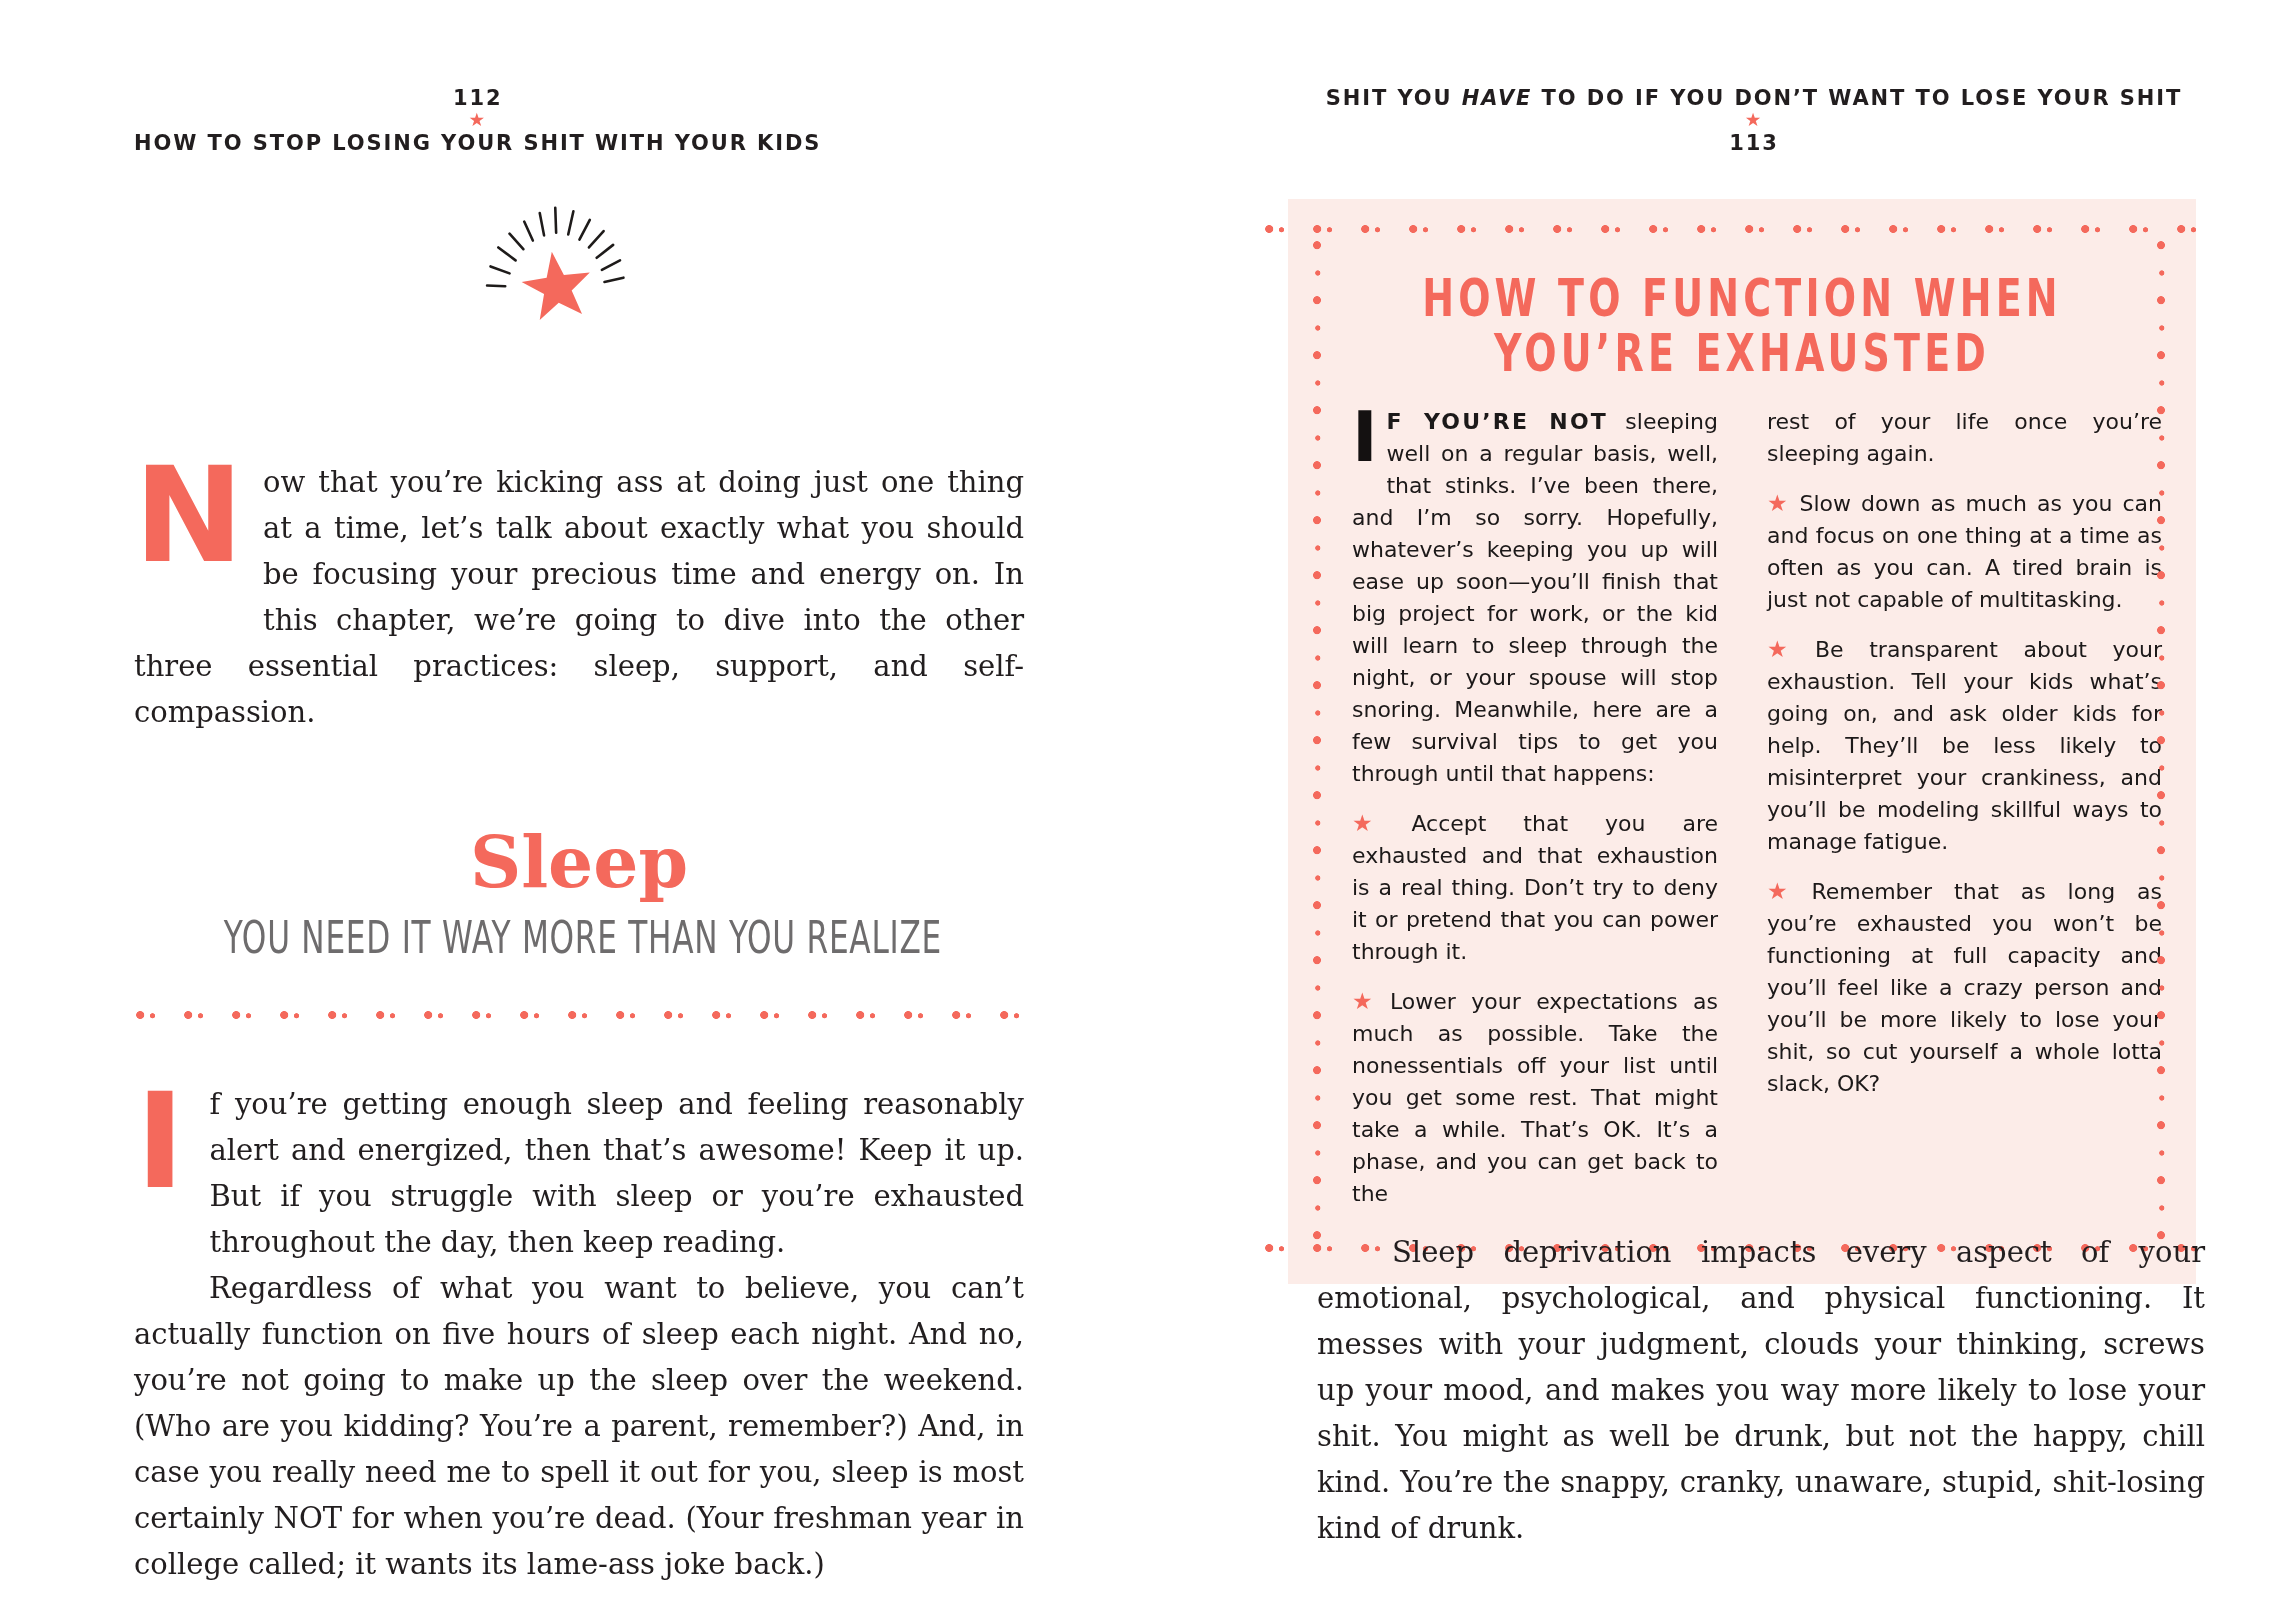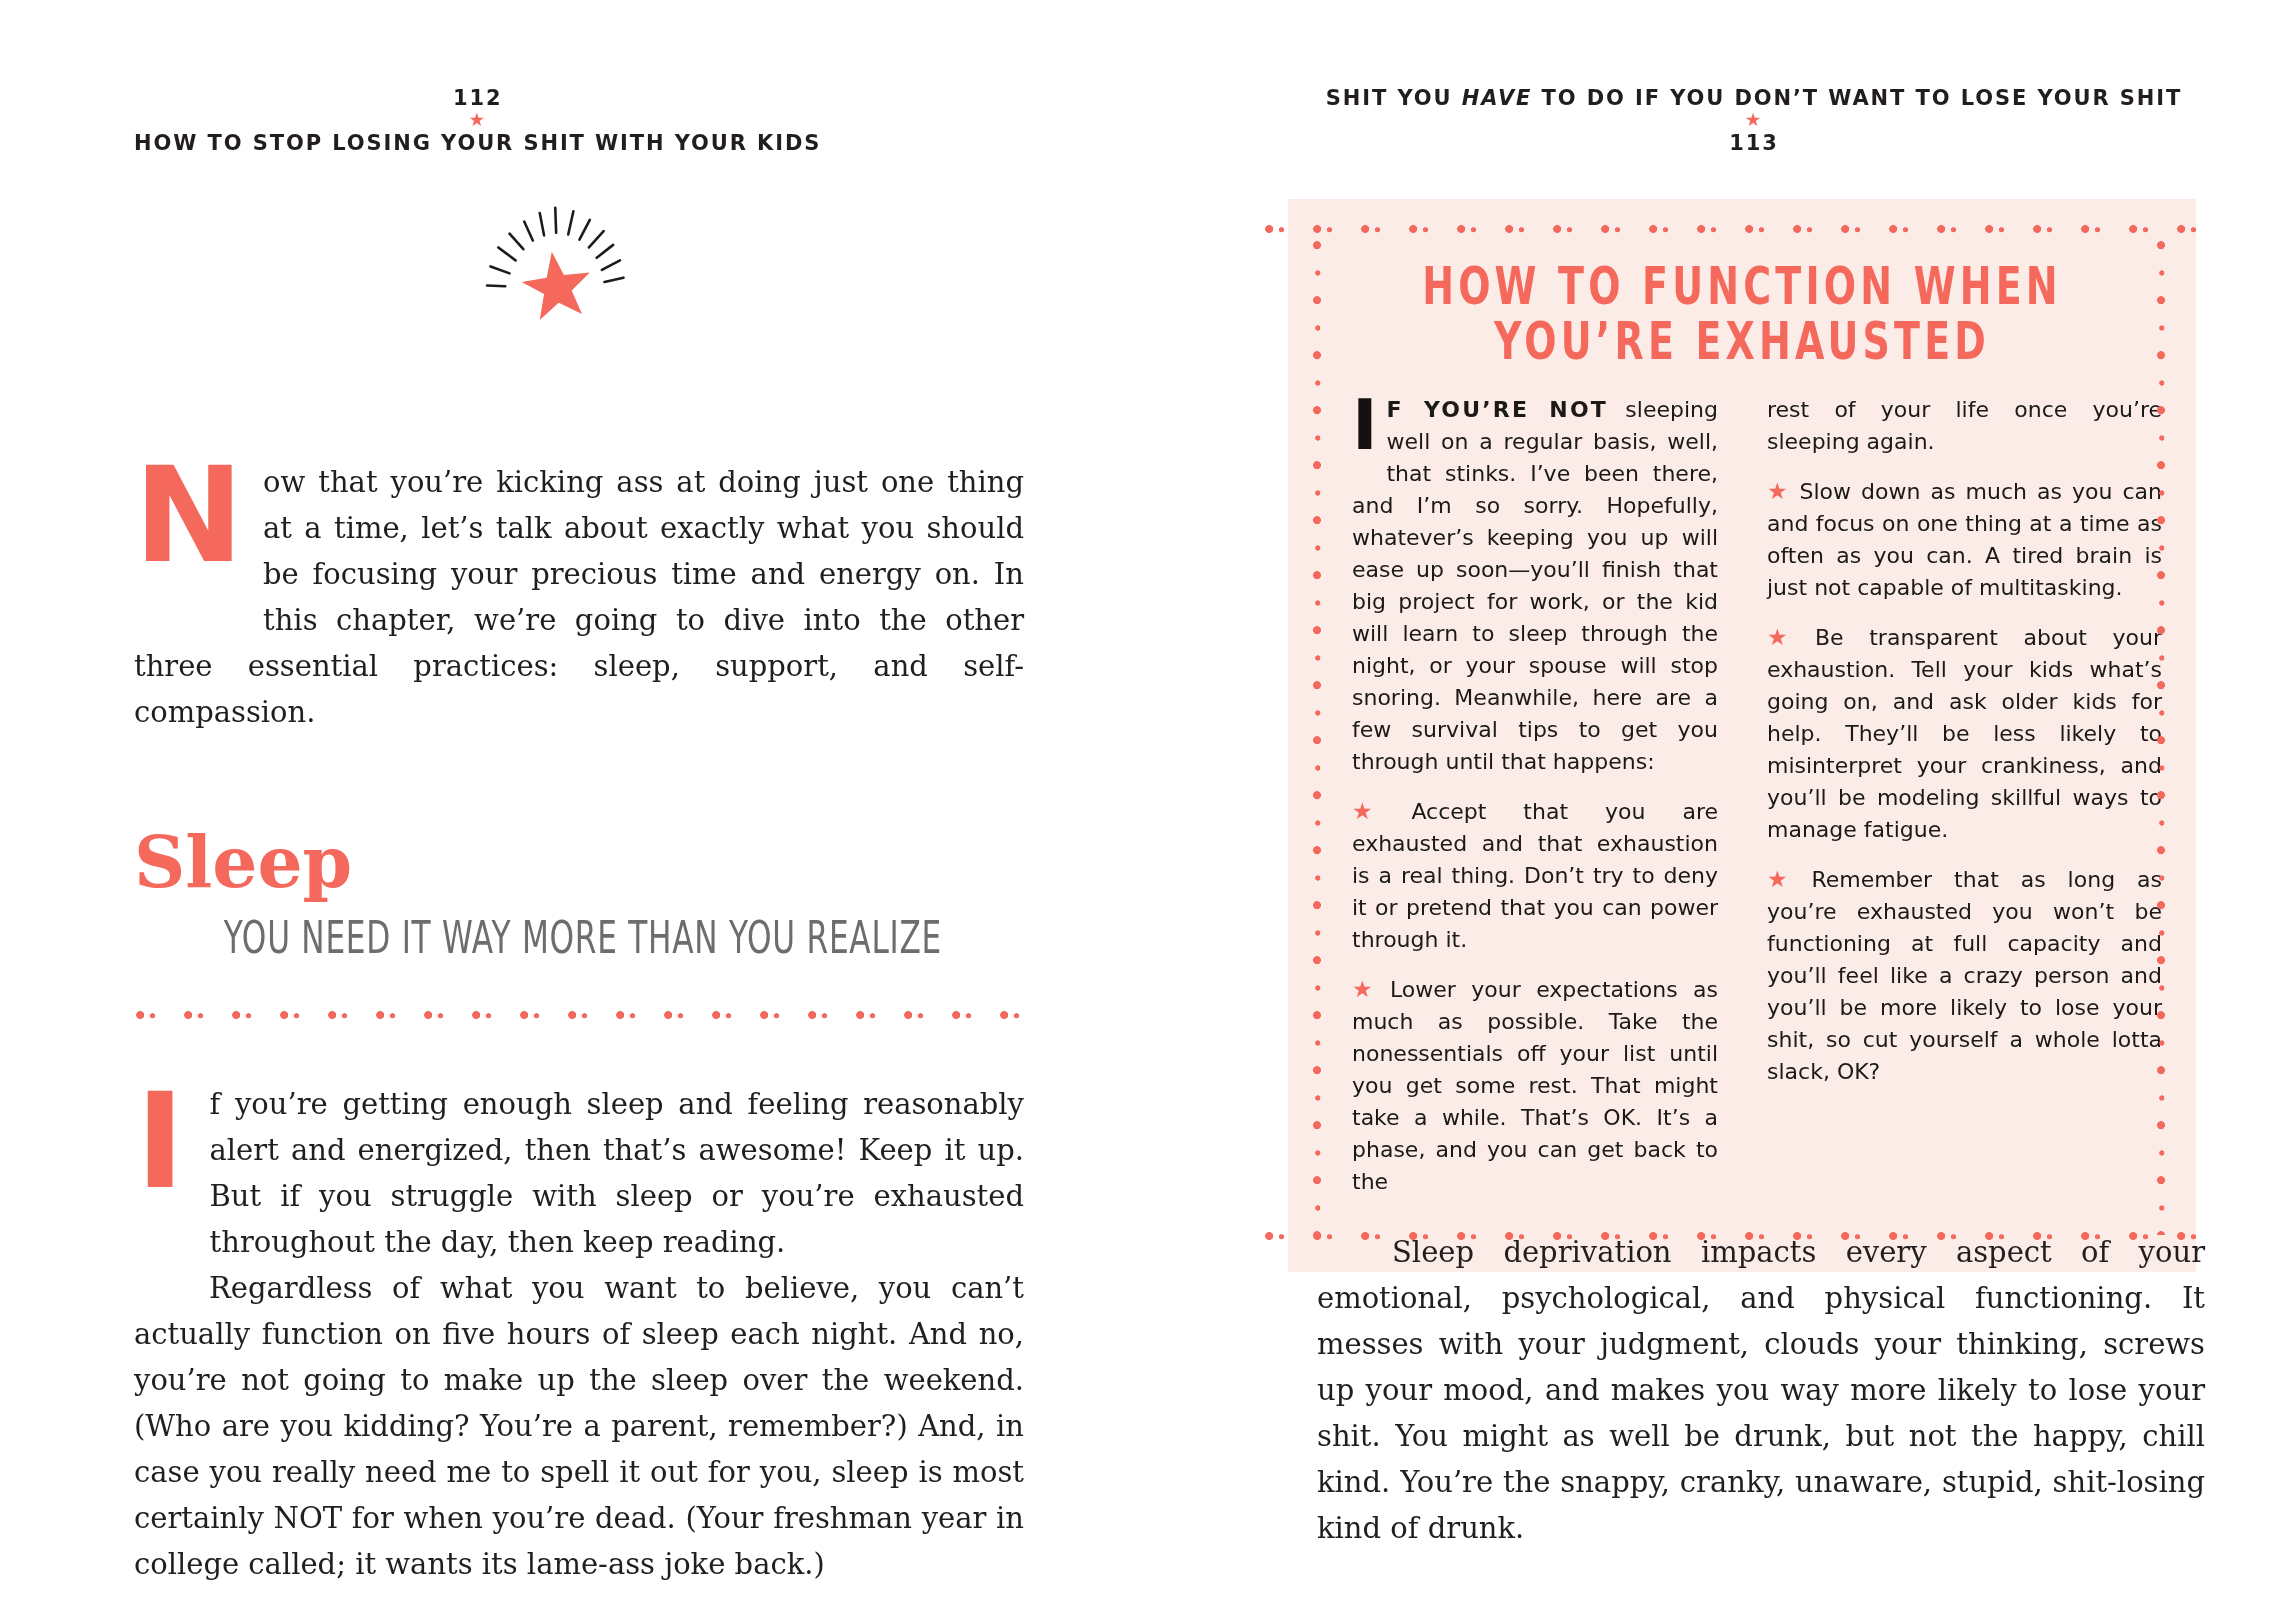--- a/index.html
+++ b/index.html
@@ -32,21 +32,21 @@
     float:left;font-family:"DejaVu Sans",sans-serif;font-weight:700;
     font-size:131px;line-height:104px;height:139px;color:var(--coral);
     margin:5.3px 19.4px 0 0;
   }
   .dropcap-bar{
     float:left;font-family:"DejaVu Sans",sans-serif;font-weight:700;
     font-size:131px;line-height:108px;height:134px;color:var(--coral);
     margin:7px 25px 0 1.8px;
   }
   .sleep-heading{
-    margin-top:85px;font-family:"DejaVu Serif",serif;
+    margin-top:85px;text-align:center;font-family:"DejaVu Serif",serif;
     font-weight:700;font-size:71px;line-height:84px;color:var(--coral);
   }
   .sleep-sub-wrap{margin-top:10.6px;display:flex;justify-content:flex-start;}
   .sleep-sub{
     font-family:"DejaVu Sans",sans-serif;font-weight:400;font-size:39px;
     color:var(--gray);white-space:nowrap;letter-spacing:0.9px;
     transform:scale(0.8,1.14);transform-origin:50% 50%;
   }
   .dots-h{
     height:12.4px;background-repeat:repeat-x;
@@ -72,21 +72,21 @@
   .dots-v{
     position:absolute;width:12.4px;top:40px;bottom:37px;background-repeat:repeat-y;
     background-image:
       radial-gradient(circle at 6.2px 6.2px, var(--coral) 3.7px, rgba(0,0,0,0) 4.4px),
       radial-gradient(circle at 7px 34px, var(--coral) 2.3px, rgba(0,0,0,0) 3px);
     background-size:12.4px 55px,12.4px 55px;
   }
   .dots-left{left:23px;}
   .dots-right{right:29px;}
   .box-title{
-    margin-top:24px;text-align:center;
+    margin-top:36px;text-align:center;
   }
   .box-title .line{
     font-family:"DejaVu Sans",sans-serif;font-weight:700;font-size:40px;
     line-height:55px;color:var(--coral);letter-spacing:4.4px;white-space:nowrap;
     transform:scale(0.95,1.28);transform-origin:50% 50%;display:block;
   }
   .box-cols{
     display:flex;gap:49px;padding:0 34px 0 64px;margin-top:25px;
     font-family:"DejaVu Sans",sans-serif;font-size:22px;line-height:32px;
     color:#1c1919;text-align:justify;

